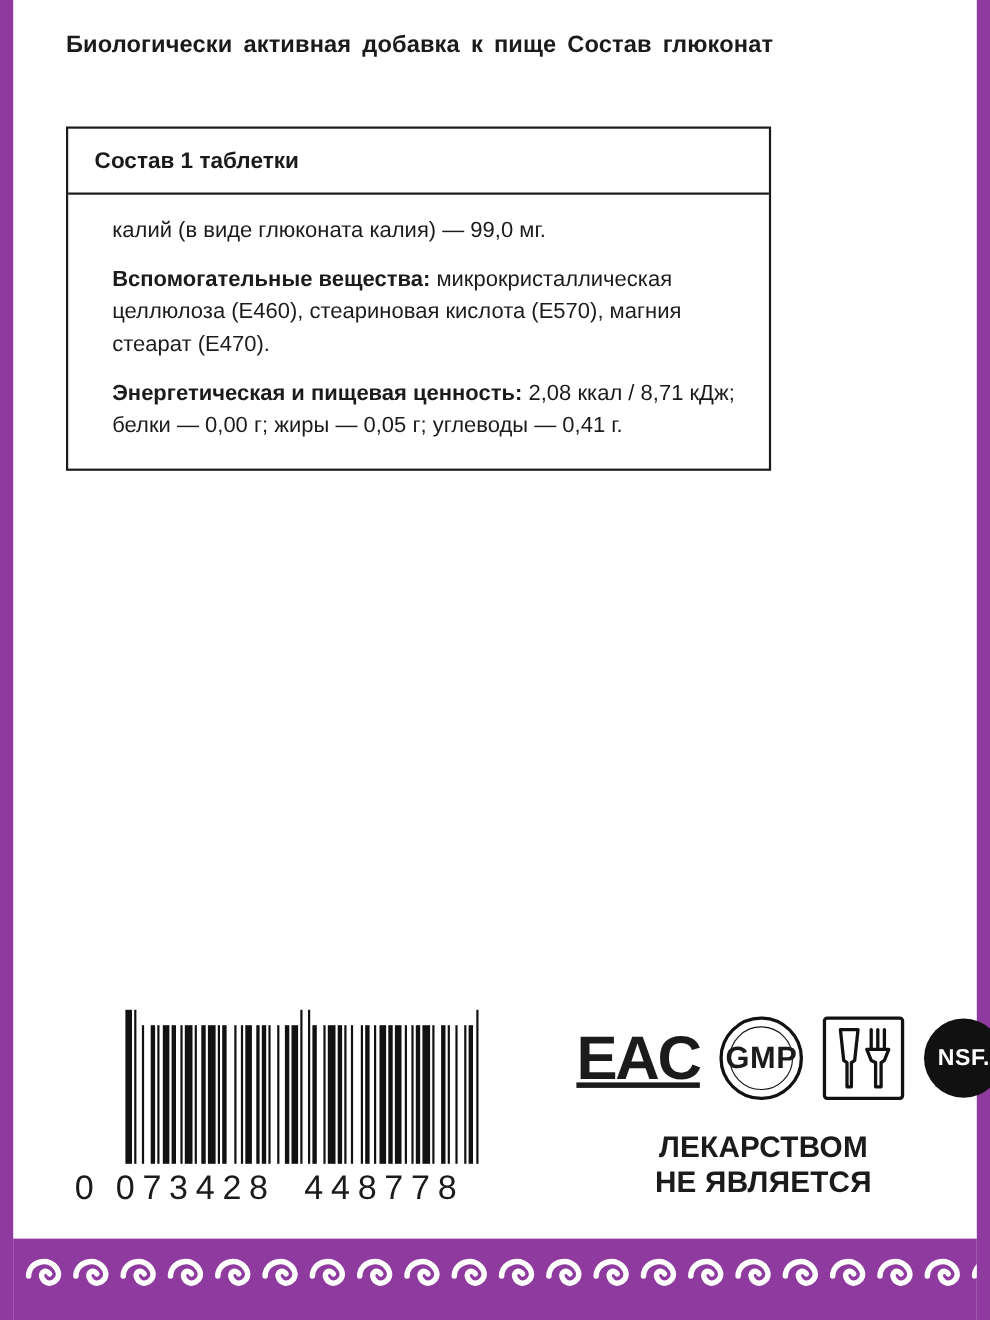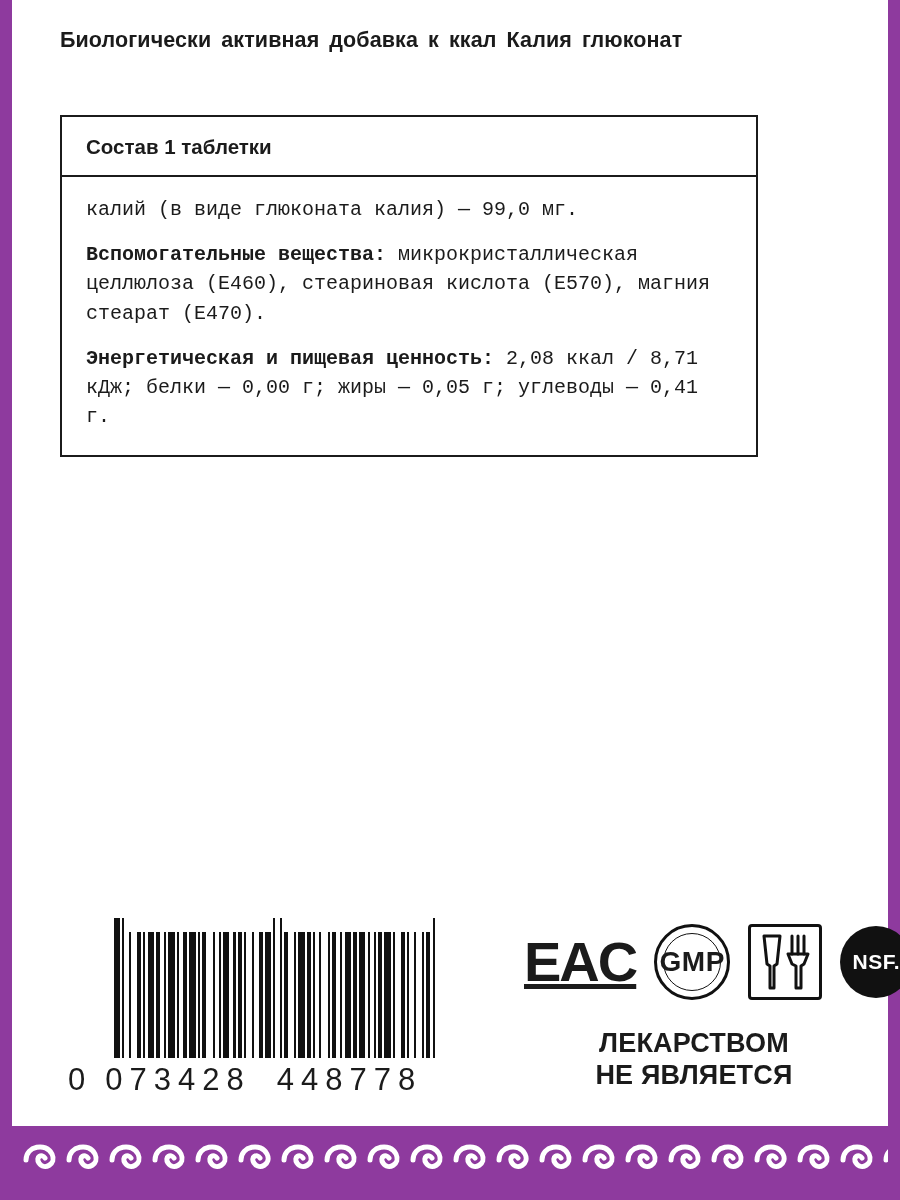--- a/index.html
+++ b/index.html
@@ -47,33 +47,32 @@
     letter-spacing: 0.1px;
   }
   .title .line1 { display: block; word-spacing: 4px; }
   .title .line2 { display: block; }
 
   
   .comp-box {
     position: absolute;
     left: 48px;
     top: 115px;
-    width: 698px;
+    width: 641px;
     border: 2px solid #1b1b1b;
     box-sizing: border-box;
   }
   .comp-head {
     border-bottom: 2px solid #1b1b1b;
     padding: 18px 24px 16px 24px;
     font-size: 20.5px;
     font-weight: bold;
   }
   .comp-body {
-    padding: 18px 24px 22px 24px;
-    font-family: Liberation Mono, monospace;
+    padding: 18px 24px 22px 40px;
   }
   .comp-body p {
     margin: 0 0 16px 0;
     font-size: 20px;
     line-height: 1.46;
   }
   .comp-body p:last-child { margin-bottom: 2px; }
   .comp-body b { font-weight: bold; }
 
   
@@ -202,21 +201,21 @@
 </style>
 </head>
 <body>
 
 <div class="edge-strip left"></div>
 <div class="edge-strip right"></div>
 
 <div class="page">
 
   <div class="title">
-    <span class="line1">Биологически активная добавка к ккал Калия глюконат</span>
+    <span class="line1">Биологически активная добавка к пище Состав глюконат</span>
   </div>
 
   <div class="comp-box">
     <div class="comp-head">Состав 1 таблетки</div>
     <div class="comp-body">
       <p>калий (в виде глюконата калия) — 99,0 мг.</p>
       <p>
         <b>Вспомогательные вещества:</b><span> микрокристаллическая целлюлоза (Е460), стеариновая кислота (Е570), магния стеарат (Е470).</span>
       </p>
       <p>

